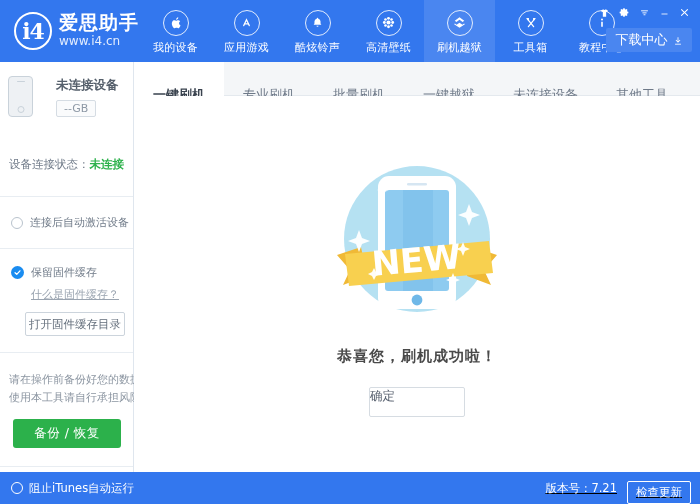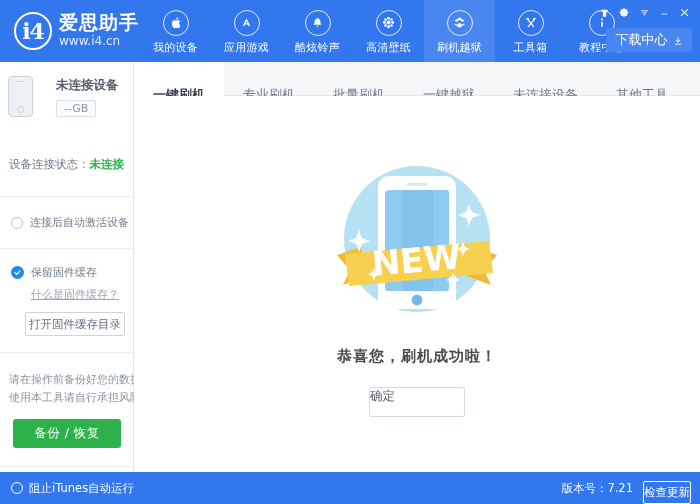--- a/index.html
+++ b/index.html
@@ -363,32 +363,33 @@
     font-size: 11.5px;
     white-space: nowrap;
   }
   .footer-right {
     flex: 1 1 auto;
     display: flex;
     align-items: center;
     justify-content: flex-end;
     padding-right: 9px;
     gap: 10px;
+    text-decoration: underline;
   }
   .version {
     color: #ffffff;
     font-size: 11.5px;
     white-space: nowrap;
   }
   .update-btn {
     border: 1px solid #ffffff;
     color: #ffffff;
     background: transparent;
     font-size: 11.5px;
-    padding: 3px 0;
+    padding: 3px 8px;
     border-radius: 2px;
     cursor: pointer;
     white-space: nowrap;
     margin-top: 8px;
   }
 </style>
 </head>
 <body>
 
 <div id="app">

